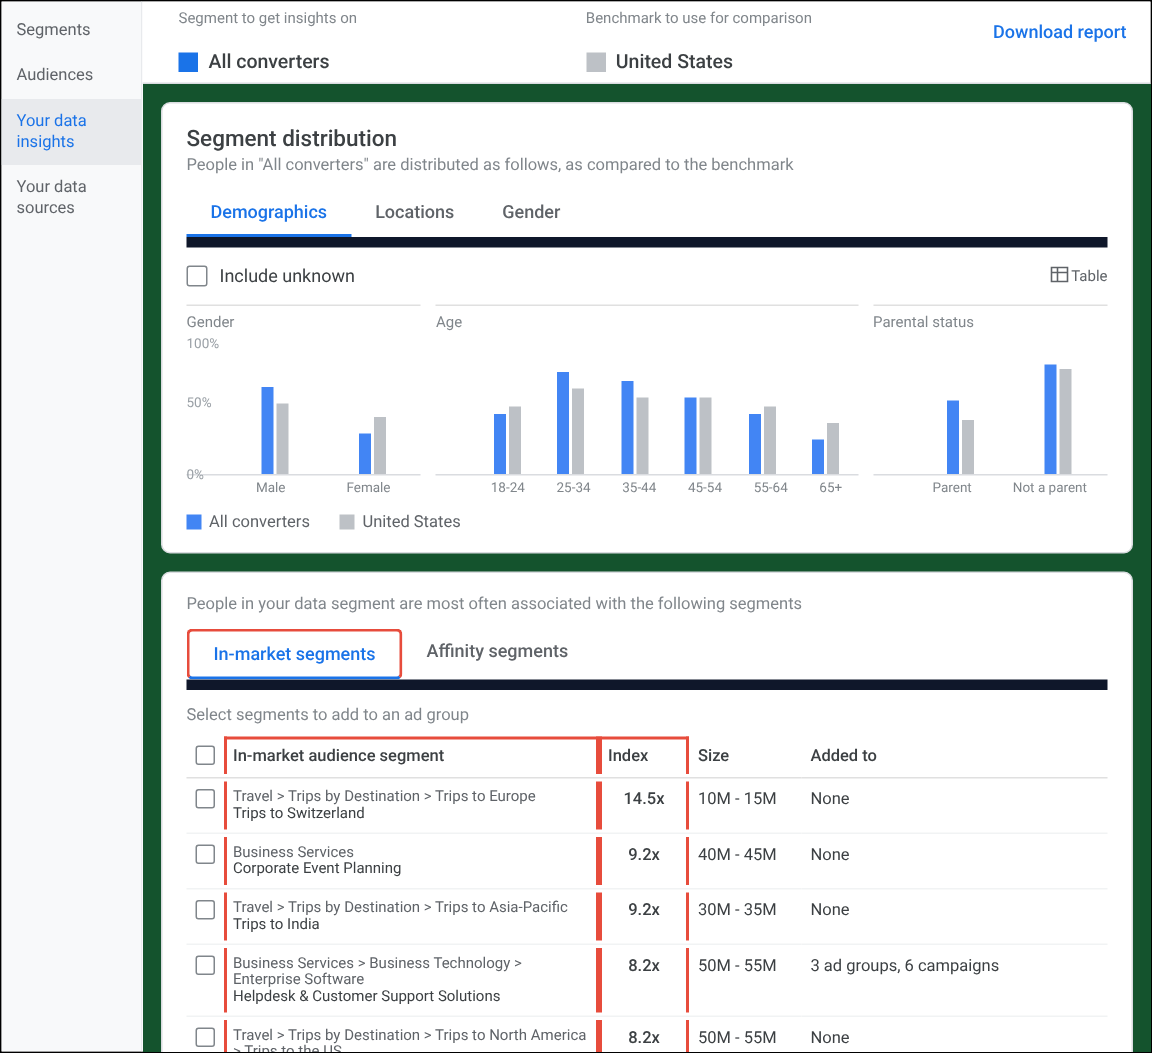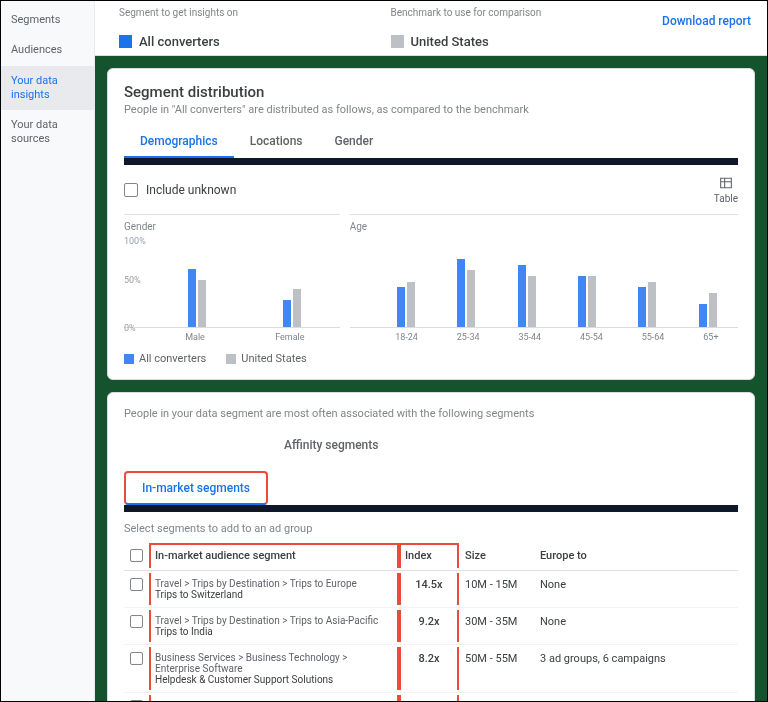--- a/index.html
+++ b/index.html
@@ -18,38 +18,38 @@
 .scroll { flex: 1; overflow-y: auto; background: #14532d; padding: 12px; }
 .card { background: #fff; border: 1px solid #dadce0; border-radius: 6px; padding: 14px 16px; margin-bottom: 12px; }
 .card h2 { font-size: 15px; color: #3c4043; font-weight: 500; margin-bottom: 2px; }
 .card .sub { font-size: 11px; color: #80868b; margin-bottom: 10px; }
 .tabs { display: flex; border-bottom: 7px solid #0f172a; margin-bottom: 10px; }
 .tab { padding: 8px 16px; font-size: 12px; color: #5f6368; cursor: pointer; border-bottom: 2px solid transparent; font-weight: 500; }
 .tab.active { color: #1a73e8; border-bottom-color: #1a73e8; }
 .incl { display: flex; align-items: center; justify-content: space-between; margin: 6px 0 10px; }
 .chk { display: flex; align-items: center; font-size: 12px; color: #3c4043; }
 .chk .box { width: 14px; height: 14px; border: 1.5px solid #80868b; border-radius: 2px; margin-right: 8px; }
-.tablebtn { display: flex; flex-direction: column; align-items: center; font-size: 10px; color: #5f6368; cursor: pointer; justify-content: space-between; }
+.tablebtn { display: flex; flex-direction: row; align-items: center; font-size: 10px; color: #5f6368; cursor: pointer; justify-content: space-between; }
 .tablebtn svg { width: 16px; height: 16px; margin-bottom: 2px; }
 .charts { display: flex; gap: 10px; margin-bottom: 8px; }
 .chartbox { flex: 1; border-top: 1px solid #e0e0e0; padding-top: 6px; }
 .chartbox.age { flex: 1.8; }
 .chart-title { font-size: 10px; color: #80868b; margin-bottom: 6px; }
 .bararea { height: 90px; display: flex; align-items: flex-end; justify-content: space-around; position: relative; border-bottom: 1px solid #dadce0; padding-left: 26px; }
 .bararea::before { content: attr(data-mid); position: absolute; left: 0; top: 42%; font-size: 9px; color: #9aa0a6; }
 .bararea::after { content: attr(data-top); position: absolute; left: 0; top: -2px; font-size: 9px; color: #9aa0a6; }
 .bararea .zero { position: absolute; left: 0; bottom: -6px; font-size: 9px; color: #9aa0a6; }
 .bargroup { display: flex; align-items: flex-end; gap: 2px; }
 .bar { width: 8px; background: #4285f4; }
 .bar.bench { background: #bdc1c6; }
 .xlabels { display: flex; justify-content: space-around; font-size: 9px; color: #80868b; margin-top: 4px; padding-left: 26px; }
 .legend { display: flex; gap: 20px; margin-top: 10px; font-size: 11px; color: #5f6368; align-items: center; }
 .legend .sw { width: 10px; height: 10px; display: inline-block; margin-right: 5px; vertical-align: middle; }
 .hl { border: 2px solid #e74c3c; border-radius: 4px; padding: 4px 8px; display: inline-block; }
-.tab.hl { padding: 8px 16px; margin-top: 41px; }
+.tab.hl { padding: 8px 16px; }
 .selecttxt { font-size: 11px; color: #80868b; margin: 8px 0 6px; }
 .table { width: 100%; border-collapse: collapse; font-size: 11px; }
 .table th { text-align: left; color: #3c4043; font-weight: 500; padding: 8px 6px; border-bottom: 1px solid #e0e0e0; }
 .table td { padding: 7px 6px; color: #3c4043; vertical-align: top; border-bottom: 1px solid #f1f3f4; }
 .table .crumb { font-size: 10px; color: #5f6368; }
 .table .seg { font-size: 10px; color: #3c4043; }
 .table .cb { width: 13px; height: 13px; border: 1.5px solid #80868b; border-radius: 2px; }
 .col-idx { text-align: center; font-weight: 500; }
 .col-size { text-align: left; }
 th.hlcell, td.hlcell { position: relative; }
@@ -161,20 +161,37 @@
               </div>
               <div class="xlabels">
                 <span>18-24</span>
                 <span>25-34</span>
                 <span>35-44</span>
                 <span>45-54</span>
                 <span>55-64</span>
                 <span>65+</span>
               </div>
             </div>
+            <div class="chartbox">
+              <div class="chart-title">Parental status</div>
+              <div class="bararea">
+                <div class="bargroup">
+                  <div class="bar" style="height: 48.5714px;"></div>
+                  <div class="bar bench" style="height: 36.4286px;"></div>
+                </div>
+                <div class="bargroup">
+                  <div class="bar" style="height: 72.8571px;"></div>
+                  <div class="bar bench" style="height: 70.4286px;"></div>
+                </div>
+              </div>
+              <div class="xlabels">
+                <span>Parent</span>
+                <span>Not a parent</span>
+              </div>
+            </div>
           </div>
 
         <div class="legend">
           <span><span class="sw" style="background:#4285f4"></span><span>All converters</span></span>
           <span><span class="sw" style="background:#bdc1c6"></span><span>United States</span></span>
         </div>
       </div>
 
       <div class="card">
         <div class="sub">People in your data segment are most often associated with the following segments</div>
@@ -192,21 +209,21 @@
                 </th>
               <th class="segcell" style="width:250px">
                 <span>In-market audience segment</span>
                 <div class="segover top"></div>
               </th>
               <th class="hlcell col-idx" style="width:60px">
                 <span>Index</span>
                 <div class="hlcol top"></div>
               </th>
               <th class="col-size" style="width:75px">Size</th>
-              <th>Europe to</th>
+              <th>Added to</th>
             </tr>
           </thead>
           <tbody id="segrows">
               <tr>
                 <td>
                   <div class="cb"></div>
                 </td>
                 <td class="segcell">
                   <div class="crumb">Travel &gt; Trips by Destination &gt; Trips to Europe</div>
                   <div class="seg">Trips to Switzerland</div>
@@ -214,20 +231,33 @@
                 </td>
                 <td class="hlcell col-idx">14.5x<div class="hlcol"></div></td>
                 <td class="col-size">10M - 15M</td>
                 <td>None</td>
               </tr>
               <tr>
                 <td>
                   <div class="cb"></div>
                 </td>
                 <td class="segcell">
+                  <div class="crumb">Business Services</div>
+                  <div class="seg">Corporate Event Planning</div>
+                  <div class="segover"></div>
+                </td>
+                <td class="hlcell col-idx">9.2x<div class="hlcol"></div></td>
+                <td class="col-size">40M - 45M</td>
+                <td>None</td>
+              </tr>
+              <tr>
+                <td>
+                  <div class="cb"></div>
+                </td>
+                <td class="segcell">
                   <div class="crumb">Travel &gt; Trips by Destination &gt; Trips to Asia-Pacific</div>
                   <div class="seg">Trips to India</div>
                   <div class="segover"></div>
                 </td>
                 <td class="hlcell col-idx">9.2x<div class="hlcol"></div></td>
                 <td class="col-size">30M - 35M</td>
                 <td>None</td>
               </tr>
               <tr>
                 <td>

